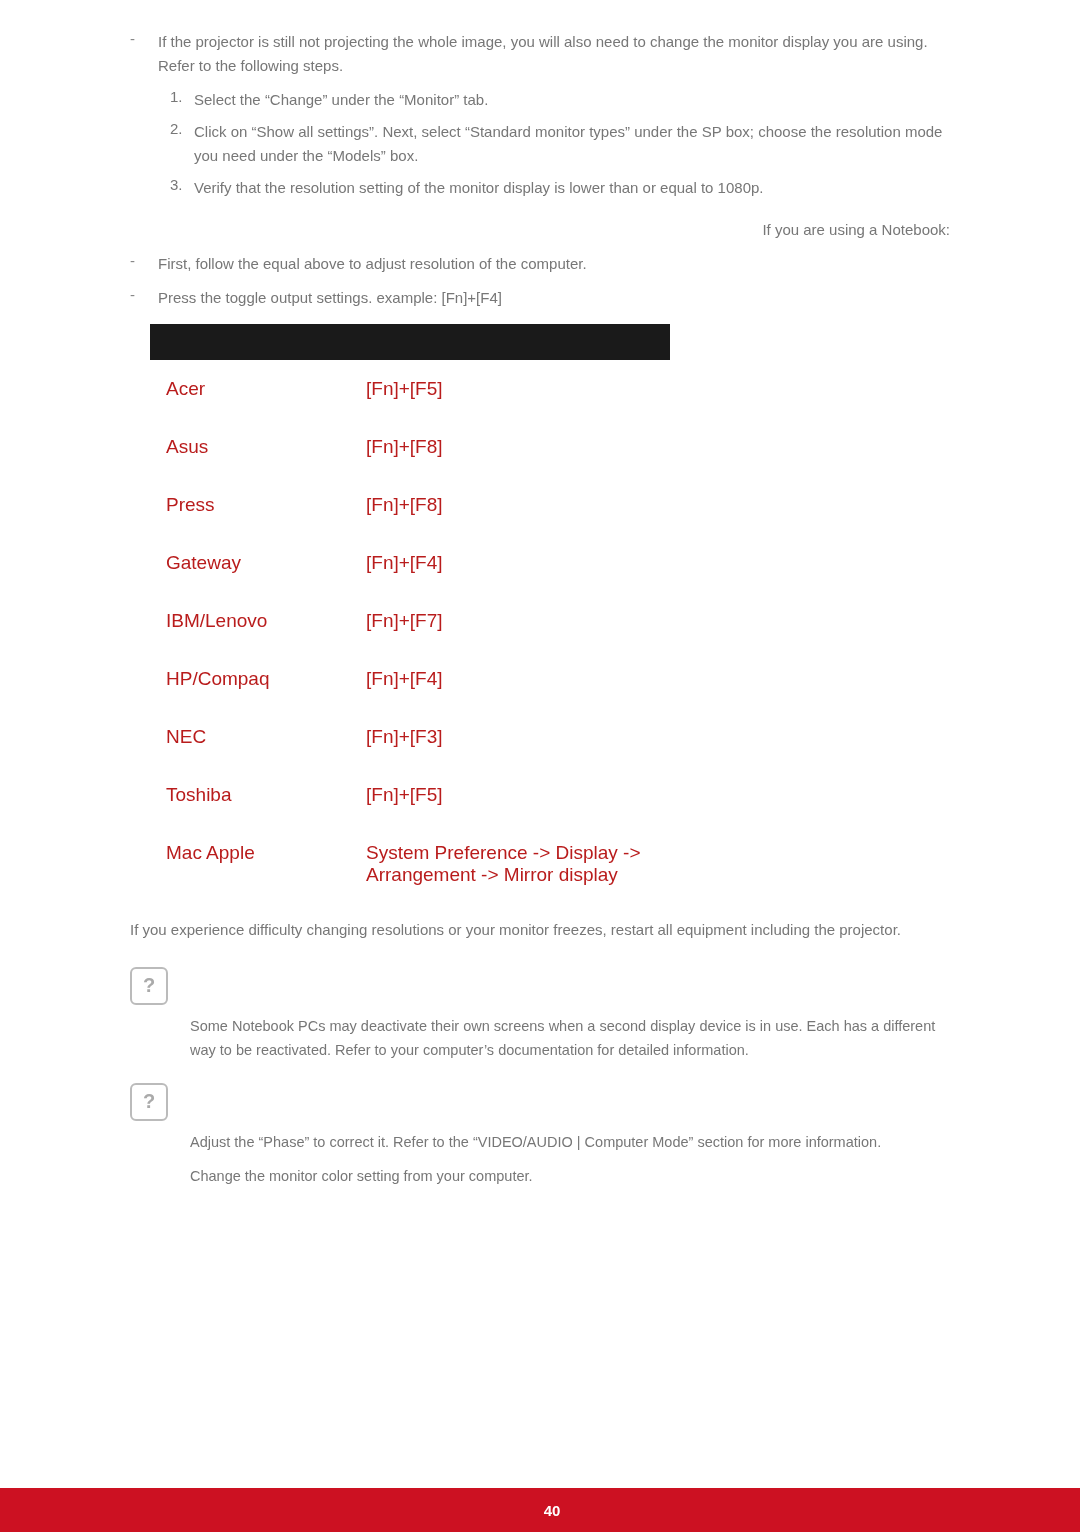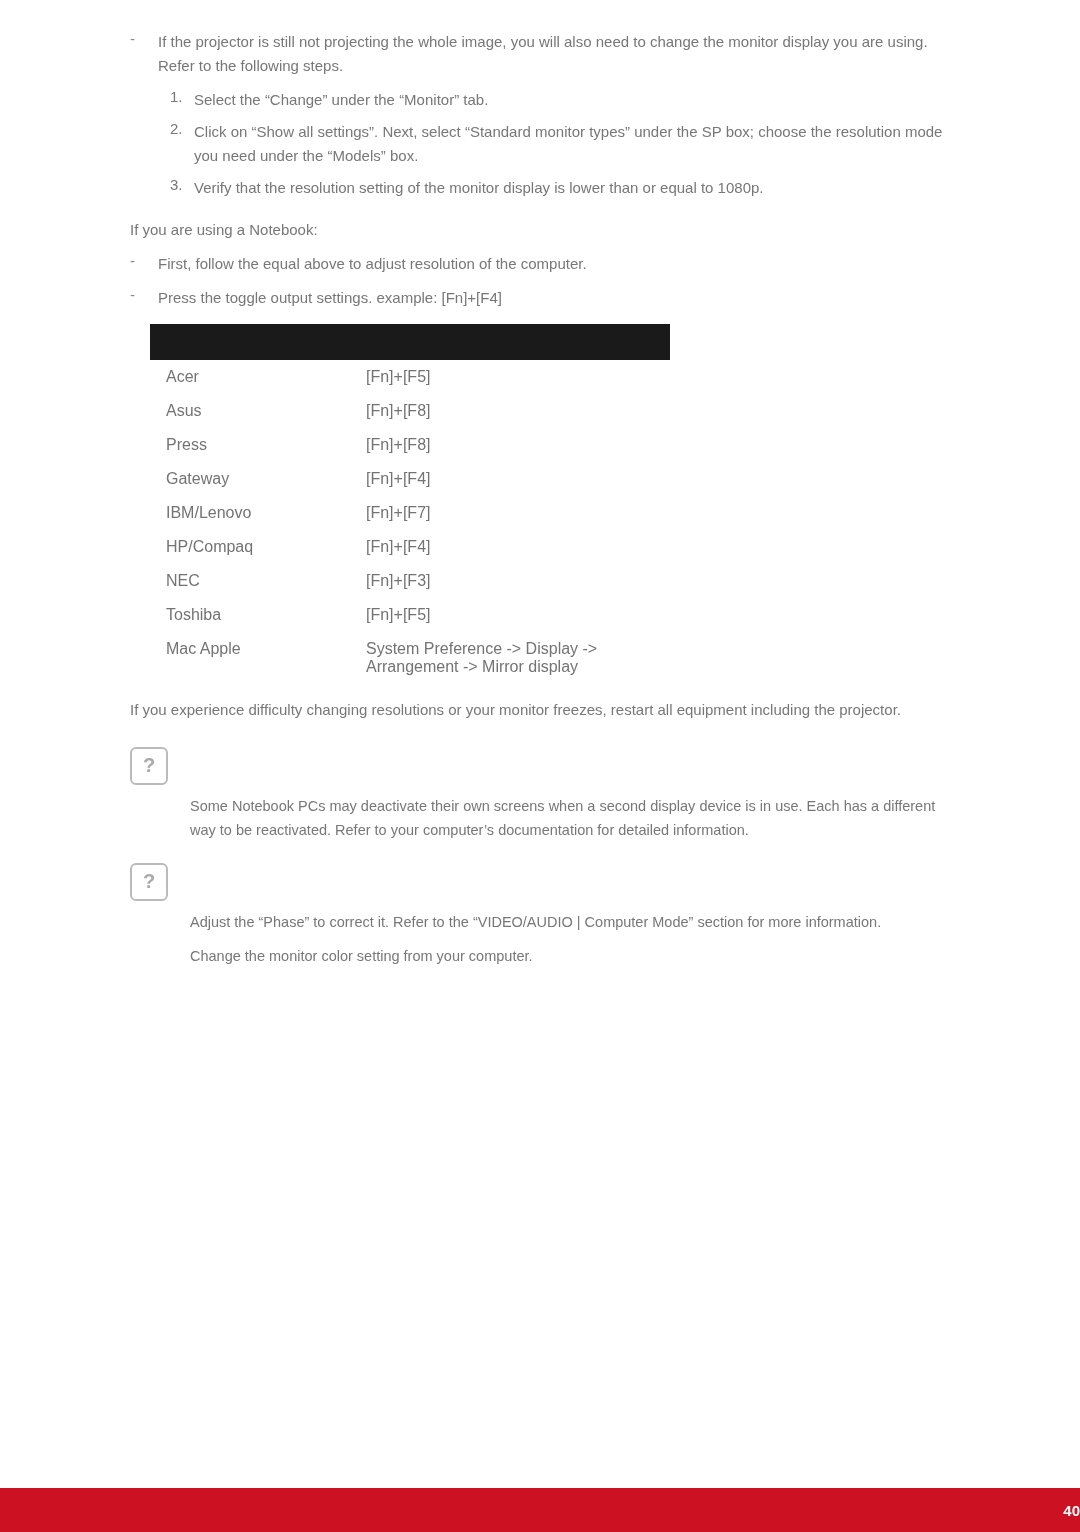--- a/index.html
+++ b/index.html
@@ -47,38 +47,39 @@
     .num-text {
       flex: 1;
       line-height: 1.6;
       color: #777;
     }
 
     .section-label {
       margin: 18px 0 10px 0;
       color: #777;
       line-height: 1.6;
+      text-align: right;
     }
 
     .toggle-table {
       width: 520px;
       border-collapse: collapse;
       margin: 14px 0 14px 20px;
     }
     .toggle-table thead tr th {
       background: #1a1a1a;
       color: #1a1a1a;
       padding: 10px 16px;
       font-weight: bold;
       font-size: 14px;
     }
     .toggle-table tbody tr td {
-      padding: 8px 16px;
-      color: #737373;
-      font-size: 16px;
+      padding: 18px 16px;
+      color: #b91c1c;
+      font-size: 19px;
       vertical-align: top;
     }
     .toggle-table tbody tr:nth-child(odd) td {
       background: #fff;
     }
     .toggle-table tbody tr:nth-child(even) td {
       background: #fff;
     }
 
     .note-box {
@@ -110,21 +111,21 @@
 
     .bottom-bar {
       position: absolute;
       bottom: 0;
       left: 0;
       width: 100%;
       height: 44px;
       background: #cc1122;
       display: flex;
       align-items: center;
-      justify-content: flex-end;
+      justify-content: center;
       padding-left: 24px;
     }
     .page-number {
       color: #fff;
       font-size: 15px;
       font-weight: bold;
     }
   </style>
 </head>
 <body>

